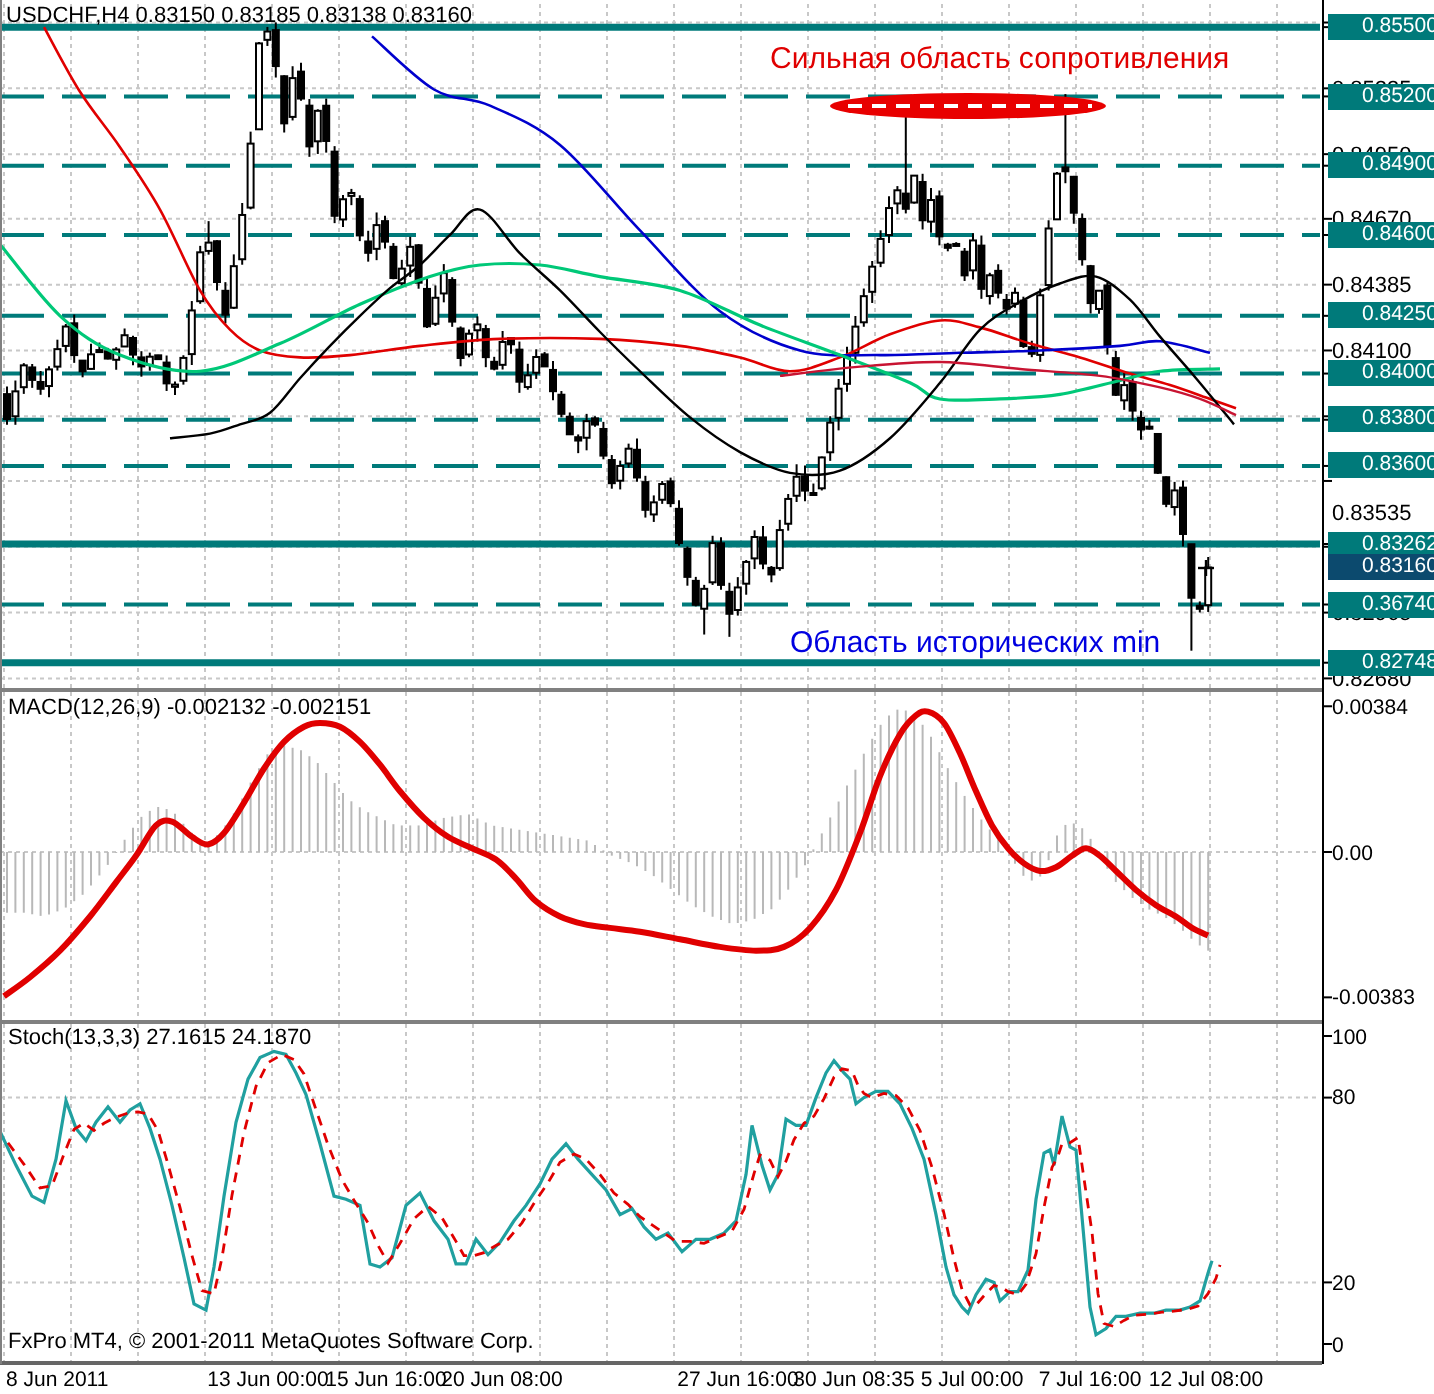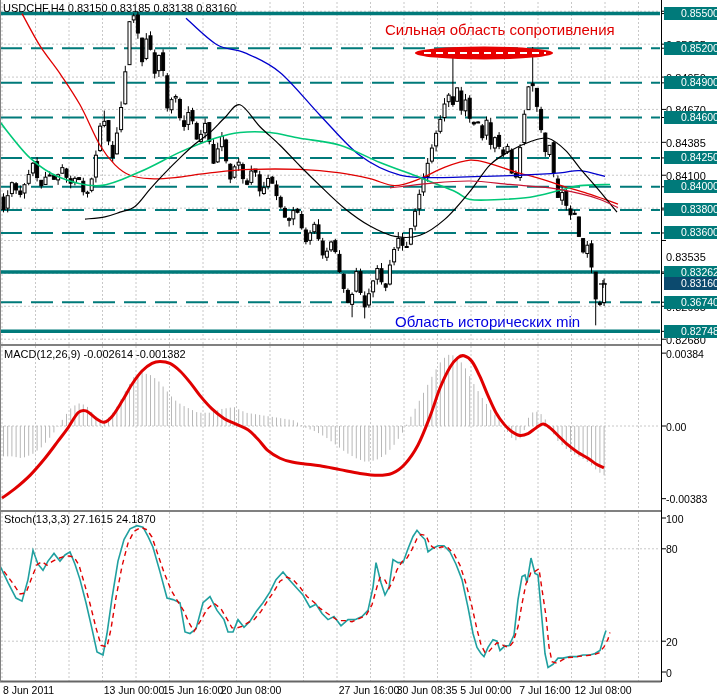--- a/index.html
+++ b/index.html
@@ -622,22 +622,23 @@
         <line x1="661" y1="498.6755218216319" x2="666" y2="498.6755218216319"></line>
         <line x1="661" y1="518" x2="666" y2="518"></line>
         <line x1="661" y1="548.8" x2="666" y2="548.8"></line>
         <line x1="661" y1="641.2" x2="666" y2="641.2"></line>
         <line x1="661" y1="672" x2="666" y2="672"></line>
       </g>
     </svg>
   <div class="lbl" style="left:3px;top:2px;">USDCHF,H4  0.83150 0.83185 0.83138 0.83160</div>
   <div class="anno" id="annoMin" style="left: 395px; top: 313px; color: rgb(0, 0, 224);">Область исторических min</div>
   <div class="anno" id="annoRes" style="left: 385px; top: 21px; color: rgb(224, 0, 0);">Сильная область сопротивления</div>
-  <div class="indlab" style="left:4px;top:348px;">MACD(12,26,9) -0.002614 -0.001382</div>
+  <div class="indlab" style="left:4px;top:348px;">MACD(12,26,9) -0.002132 -0.002151</div>
   <div class="indlab" style="left:4px;top:513px;">Stoch(13,3,3) 27.1615 24.1870</div>
+  <div class="indlab" style="left:4px;top:665px;">FxPro MT4, © 2001-2011 MetaQuotes Software Corp.</div>
   <div id="axisCol">
       <div class="plab" style="top: 38.6709px;">0.85235</div>
       <div class="plab" style="top: 71.5808px;">0.84950</div>
       <div class="plab" style="top: 103.913px;">0.84670</div>
       <div class="plab" style="top: 136.823px;">0.84385</div>
       <div class="plab" style="top: 169.733px;">0.84100</div>
       <div class="plab" style="top: 251px;">0.83535</div>
       <div class="plab" style="top: 300.796px;">0.82965</div>
       <div class="plab" style="top: 333.706px;">0.82680</div>
       <div class="tag" style="top: 7.07044px;">0.85500</div>

